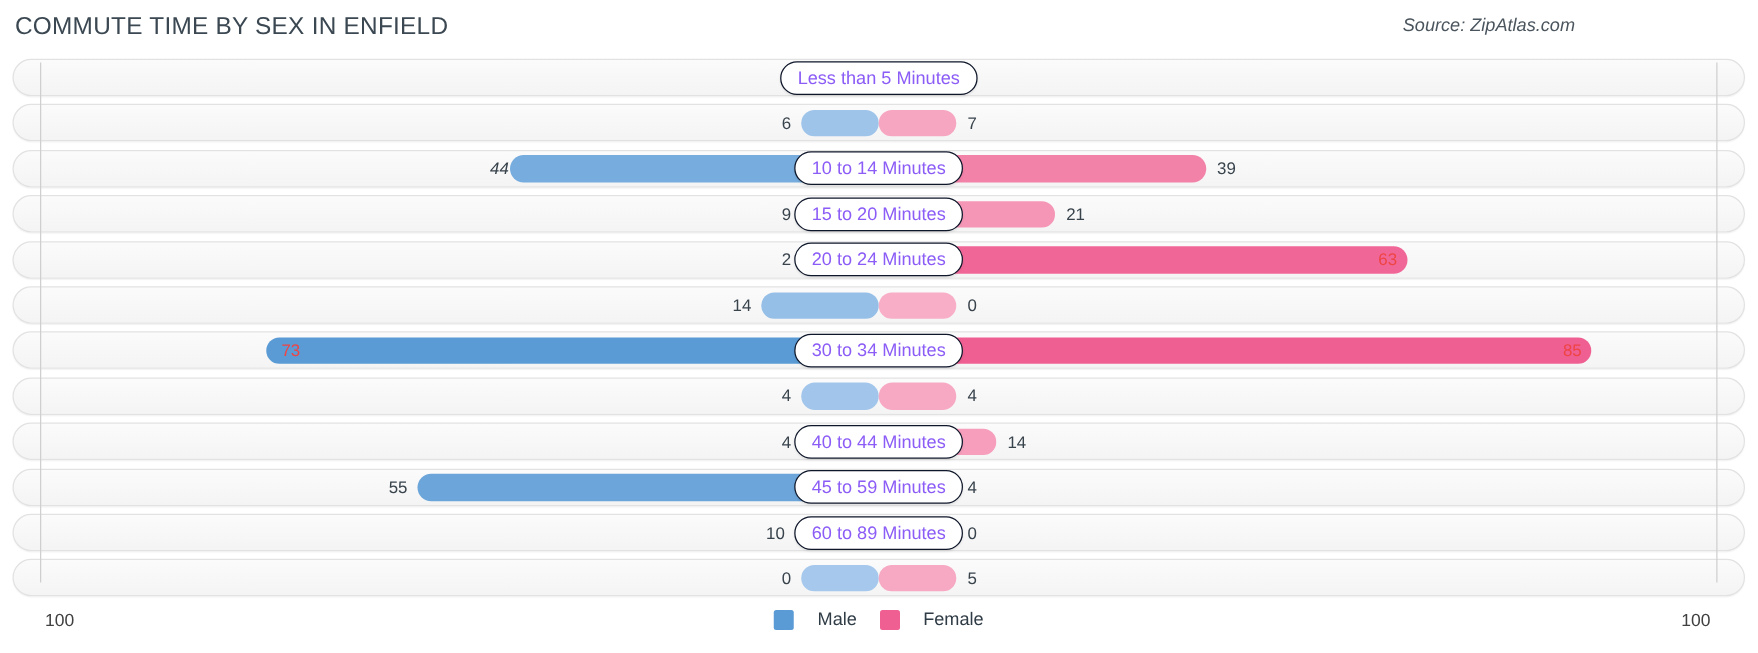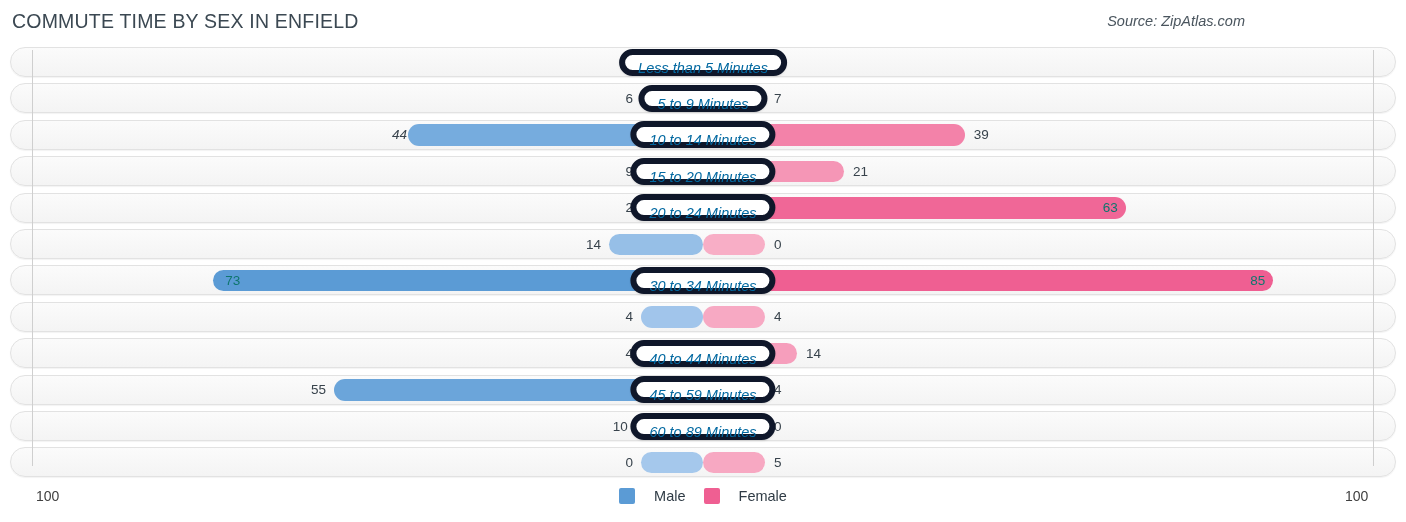--- a/index.html
+++ b/index.html
@@ -7,21 +7,21 @@
   body{
     width:1406px;height:522px;
     background:#ffffff;
     font-family:"Liberation Sans","DejaVu Sans",sans-serif;
     color:#2f3b45;
     overflow:hidden;
     position:relative;
   }
   
   .header{
-    position:absolute;left:0;top:0;width:1257px;height:44px;
+    position:absolute;left:0;top:0;width:1257px;height:44px;padding-left:15px;
   }
   .chart-title{
     position:absolute;left:12px;top:10px;
     font-size:19.5px;letter-spacing:.2px;font-weight:400;
     color:#3b4852;white-space:nowrap;
   }
   .source{
     position:absolute;right:12px;top:13px;
     font-size:14.5px;font-style:italic;color:#4a555e;white-space:nowrap;
   }
@@ -55,31 +55,30 @@
     border-radius:11px;
     box-sizing:border-box;
   }
   .bar.male{  }
   .bar.female{  }
 
   .val{
     position:absolute;top:7.6px;height:21.5px;line-height:21.5px;
     font-size:13.5px;color:#38434c;white-space:nowrap;
   }
-  .val.inside{color:#0f766e;}
+  .val.inside{color:#ef4444;}
 
   .catlabel{
     position:absolute;top:4.6px;height:27px;line-height:26px;
-    background:#ffffff;border:6px solid #0f172a;border-radius:14px;
-    font-size:14.5px;color:#0369a1;text-align:center;
+    background:#ffffff;border:1px solid #0f172a;border-radius:14px;
+    font-size:14.5px;color:#8b5cf6;text-align:center;
     padding:0 13px;white-space:nowrap;
     box-shadow:0 1px 2px rgba(0,0,0,.10);
     z-index:6;box-sizing:border-box;
     transform:translateX(-50%);
-    font-style:italic;
   }
   
   .footer{
     position:absolute;left:0;top:480px;width:1406px;height:42px;
   }
   .axis-end{
     position:absolute;top:8px;font-size:14px;color:#404040;
   }
   .axis-end.left{left:36px;}
   .axis-end.right{left:1345px;}
@@ -114,21 +113,20 @@
         <div class="catlabel" style="left: 703px;">Less than 5 Minutes</div>
       </div>
       <div class="row">
         <div class="track"></div>
         <div class="bars">
           <div class="bar male" style="left: 641px; width: 62px; background: rgb(159, 196, 234);"></div>
           <div class="val" style="left: 607px; width: 26px; text-align: right;">6</div>
           <div class="bar female" style="left: 703px; width: 62px; background: rgb(247, 166, 193);"></div>
           <div class="val" style="left: 774px;">7</div>
         </div>
-        <div class="catlabel" style="left: 703px;">5 to 9 Minutes</div>
       </div>
       <div class="row">
         <div class="track"></div>
         <div class="bars">
           <div class="bar male" style="left: 407.76px; width: 295.24px; background: rgb(118, 172, 222);"></div>
           <div class="val" style="left: 392px; width: 26px;  font-style: italic;">44</div>
           <div class="bar female" style="left: 703px; width: 261.69px; background: rgb(243, 130, 169);"></div>
           <div class="val" style="left: 973.69px;">39</div>
         </div>
         <div class="catlabel" style="left: 703px;">10 to 14 Minutes</div>

